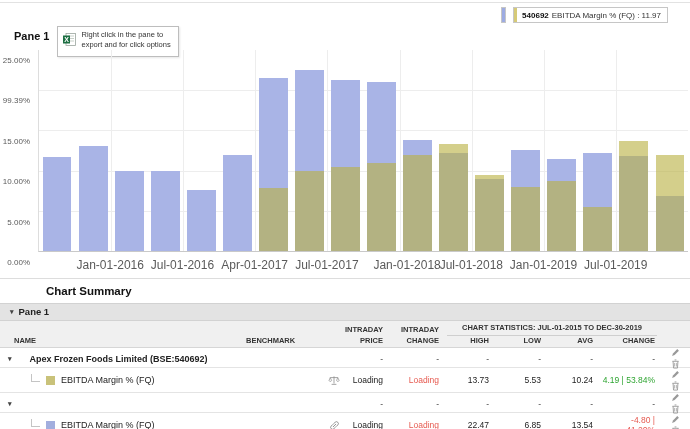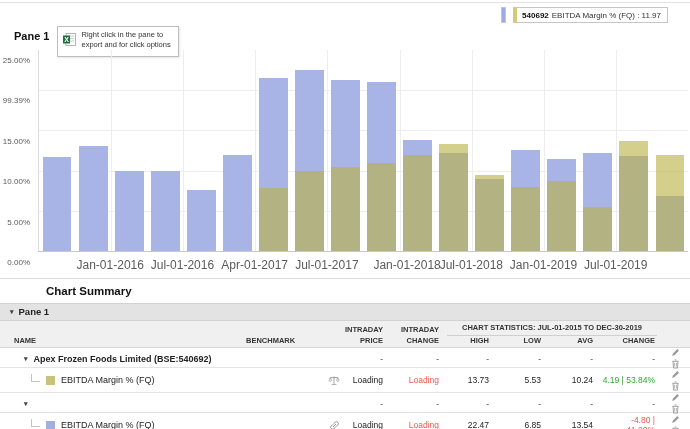--- a/index.html
+++ b/index.html
@@ -48,21 +48,21 @@
   .thead .num, td-num { text-align:right; }
   .num { text-align:right; padding-right:5px; }
   .stats-span { grid-column:5 / 9; text-align:center; border-bottom:1px solid #cfcfcf; padding-bottom:3px; margin:0 3px; }
   .name-h { padding-left:14px; }
   .bench-h { padding-left:6px; }
 
   .trow { border-bottom:1px solid #e4e4e4; font-size:9px; background:#fff; }
   .trow.group { height:20px; }
   .trow.indicator { height:25px; }
   .name-cell { display:flex; align-items:center; overflow:hidden; white-space:nowrap; }
-  .group .name-cell { padding-left:24px; font-weight:bold; gap:6px; }
+  .group .name-cell { padding-left:8px; font-weight:bold; gap:18px; }
   .indicator .name-cell { padding-left:31px; }
   .tree-l { width:9px; height:13px; border-left:1px solid #c4c4c4; border-bottom:1px solid #c4c4c4; transform:translateY(-5px); margin-right:6px; }
   .swatch { width:9px; height:9px; margin-right:6px; flex:0 0 auto; }
   .cell-val { font-size:8.5px; color:#222; }
   .dash { font-size:8.5px; color:#444; }
   .loading-dark { color:#222; }
   .loading-red { color:#e65a50; }
   .chg-green { color:#2fa532; }
   .chg-red { color:#e65a50; }
   .bench-cell { display:flex; justify-content:flex-end; padding-right:0; }

